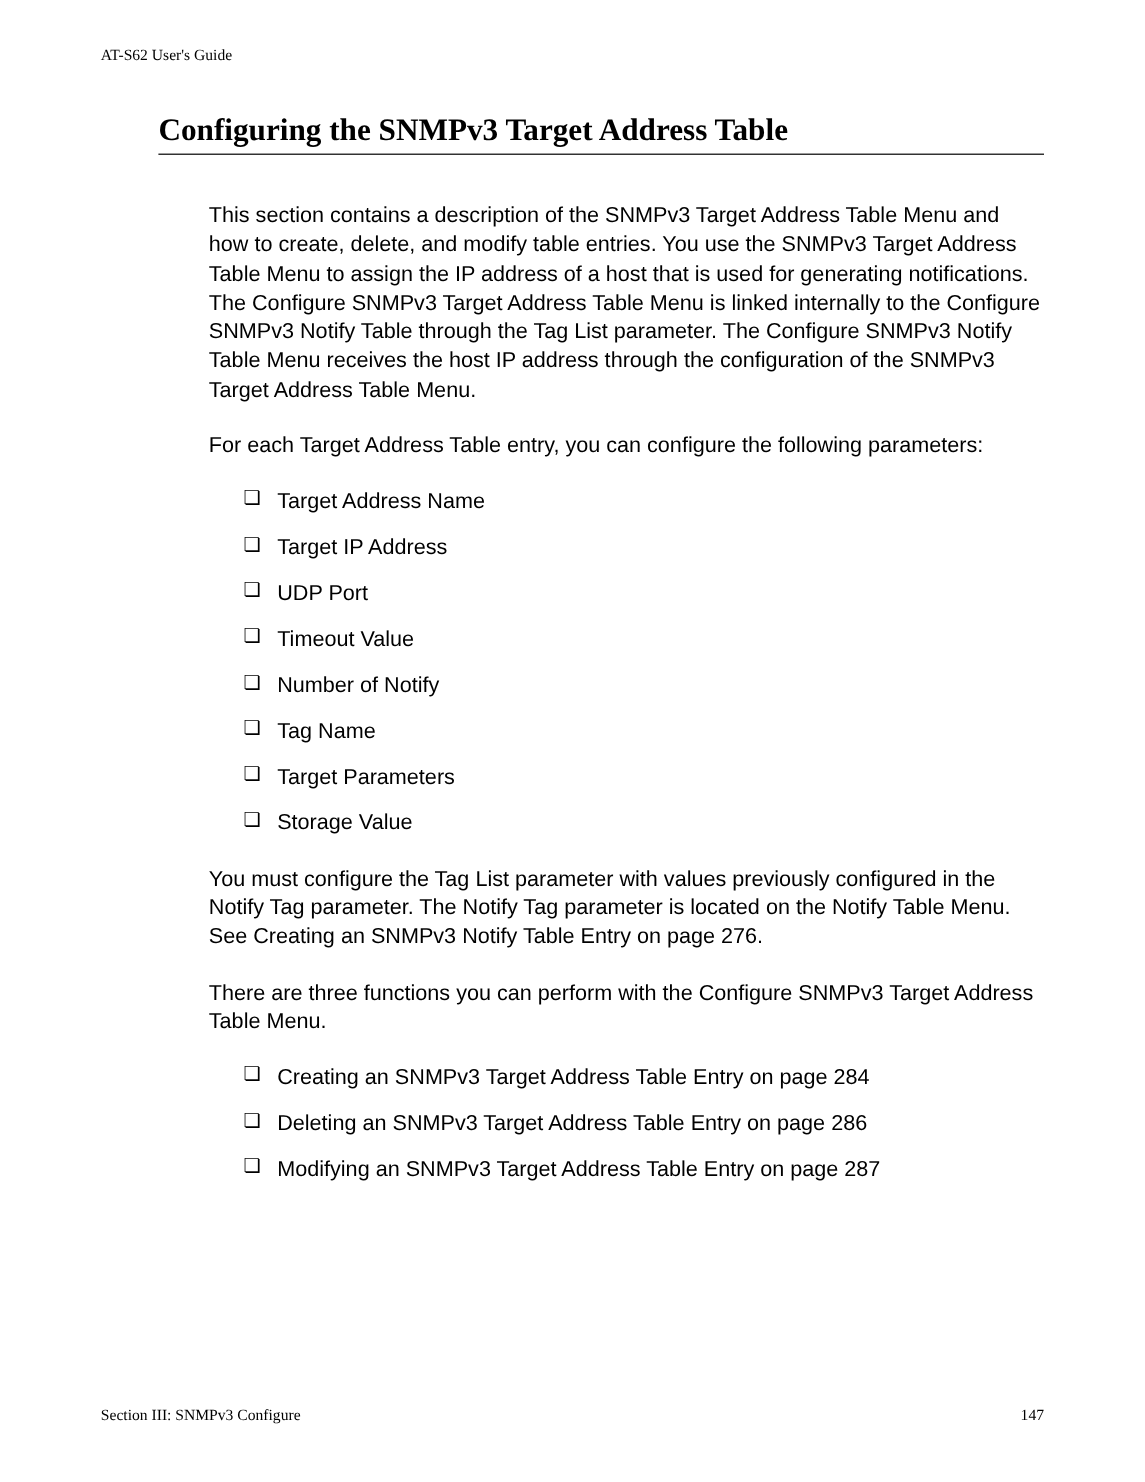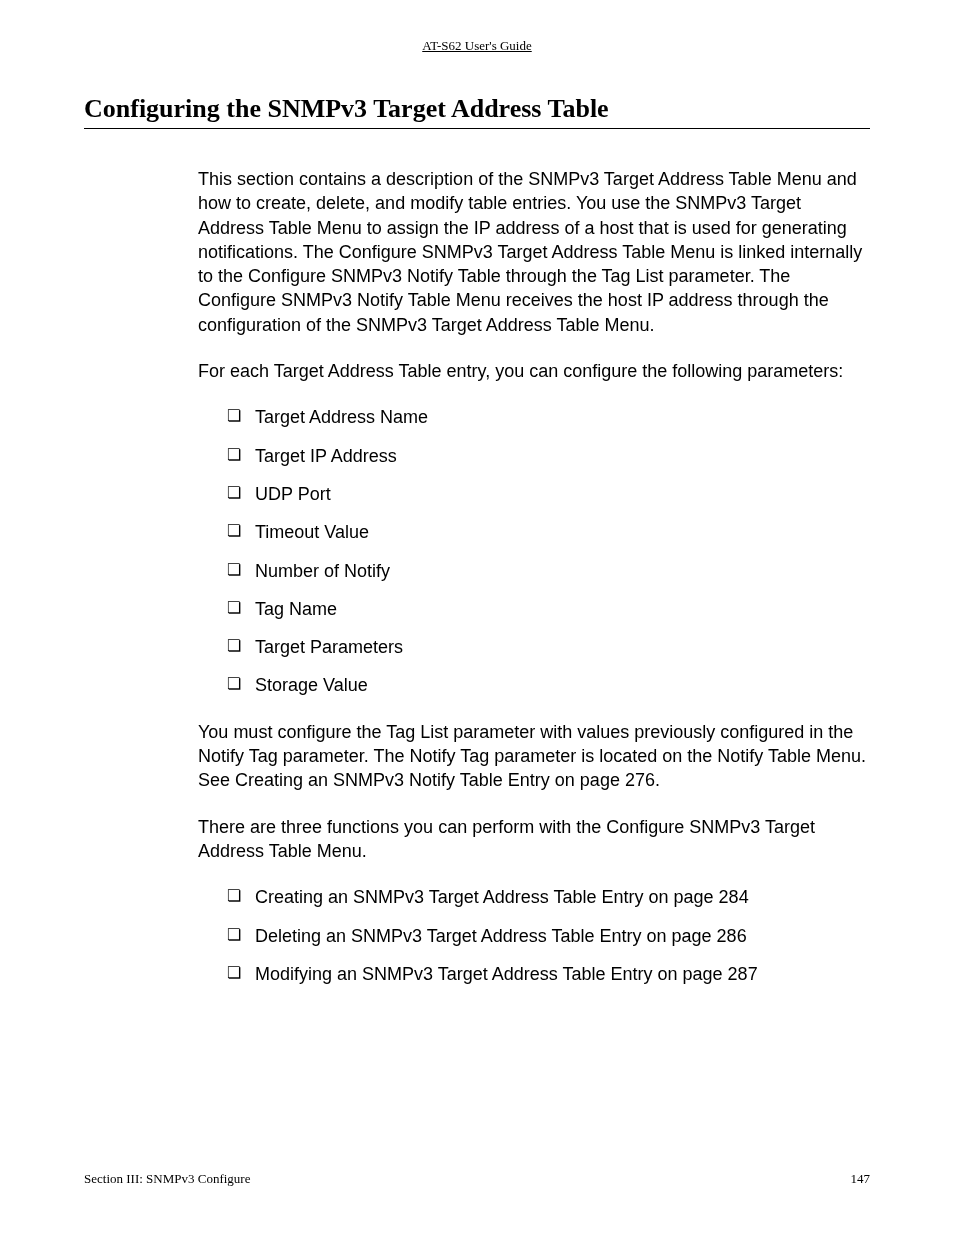--- a/index.html
+++ b/index.html
@@ -10,36 +10,36 @@
     body {
       width: 954px;
       height: 1235px;
       background: #ffffff;
       font-family: "Myriad Pro", "Segoe UI", Arial, sans-serif;
       color: #000000;
       position: relative;
       padding: 38px 84px 48px 84px;
     }
     .header-text {
-      text-align: center;
+      text-align: left;
       font-size: 13px;
       font-family: "Times New Roman", Times, serif;
       margin-bottom: 40px;
-      text-decoration: underline;
     }
     .main-heading {
       font-family: "Times New Roman", Times, serif;
       font-weight: bold;
       font-size: 26px;
       border-bottom: 1px solid #000000;
       padding-bottom: 4px;
       margin-bottom: 38px;
+      margin-left: 48px;
     }
     .content {
-      margin-left: 114px;
+      margin-left: 90px;
       margin-right: 0;
     }
     .body-p {
       font-size: 18px;
       line-height: 1.35;
       margin-bottom: 22px;
     }
     .bullet-list {
       list-style: none;
       margin-left: 29px;

